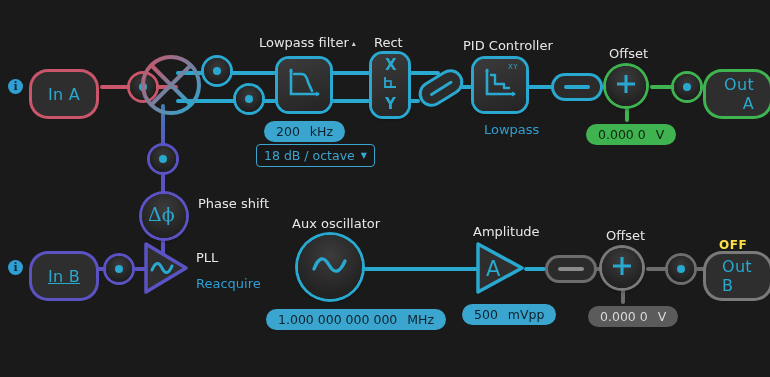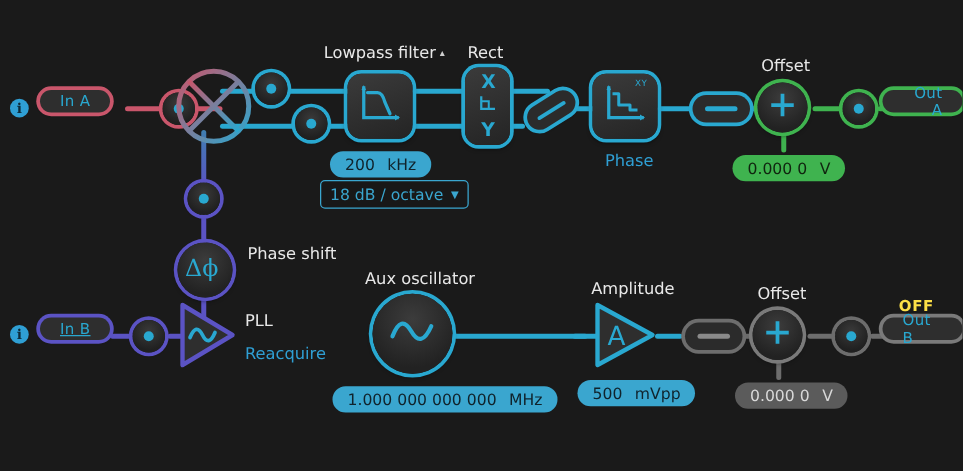--- a/index.html
+++ b/index.html
@@ -29,23 +29,23 @@
   }
   .dot.red{box-shadow:0 0 0 3px #c9566b,0 1px 3px rgba(0,0,0,.8);}
   .dot.purple{box-shadow:0 0 0 3px #5b53c4,0 1px 3px rgba(0,0,0,.8);}
   .dot.green{box-shadow:0 0 0 3px #3fb34f,0 1px 3px rgba(0,0,0,.8);}
   .dot.grey{box-shadow:0 0 0 3px #6d6d6d,0 1px 3px rgba(0,0,0,.8);}
   .dot i{display:block;width:8px;height:8px;border-radius:50%;background:#29a8d0;}
   .dot.grey i{background:#29a8d0;}
 
   
   .port{
-    position:absolute;height:18px;padding:0 16px;border-radius:16px;
+    position:absolute;height:44px;padding:0 16px;border-radius:16px;
     background:#2e2e2e;display:flex;align-items:center;justify-content:center;
-    color:#29a8d0;font-size:12px;letter-spacing:.3px;
+    color:#29a8d0;font-size:16px;letter-spacing:.3px;
     box-shadow:0 0 0 3px #c9566b,0 1px 3px rgba(0,0,0,.8);
   }
   .port.green-b{box-shadow:0 0 0 3px #3fb34f,0 1px 3px rgba(0,0,0,.8);}
   .port.purple-b{box-shadow:0 0 0 3px #5b53c4,0 1px 3px rgba(0,0,0,.8);}
   .port.grey-b{box-shadow:0 0 0 3px #7a7a7a,0 1px 3px rgba(0,0,0,.8);}
 
   
   .info{
     position:absolute;width:15px;height:15px;border-radius:50%;
     background:#2f9fd4;color:#0d2a38;font-size:11px;font-weight:bold;
@@ -234,32 +234,33 @@
       </svg>
     </span>
   </div>
   <div class="xy-letter" style="left:385px;top:56px;">X</div>
   <div class="xy-letter" style="left:385px;top:95px;">Y</div>
 
   <div class="sel" style="left:420px;top:78px;">
       <span class="bar"></span>
     </div>
 
+  <div class="label" style="left:463px;top:38px;">PID Controller</div>
   <div class="block" style="left:474px;top:59px;">
     <span>
       <svg width="36" height="34" viewBox="0 0 36 34">
         <path d="M5 3 L5 28 L33 28" fill="none" stroke="#29a8d0" stroke-width="2.6"></path>
         <path d="M3.2 6 L5 2 L6.8 6" fill="#29a8d0"></path>
         <path d="M30 25.6 L34 28 L30 30.4" fill="#29a8d0"></path>
         <path d="M8 9 L13 9 L13 18 L22 18 L22 22 L28 22" fill="none" stroke="#29a8d0" stroke-width="2.4" stroke-linejoin="round"></path>
       </svg>
     </span>
   </div>
   <div class="sup" style="left:508px;top:63px;">XY</div>
-  <div class="link" style="left:484px;top:122px;">Phase</div>
+  <div class="link" style="left:484px;top:122px;">Lowpass</div>
 
   <div class="cap" style="left:554px;top:76px;">
       <span class="bar"></span>
     </div>
 
   <div class="label" style="left:609px;top:46px;">Offset</div>
   <div class="plus" style="left:606px;top:66px;">
     <span>
       <svg width="24" height="24" viewBox="0 0 24 24">
         <line x1="12" y1="3" x2="12" y2="21" stroke="#29a8d0" stroke-width="3"></line>

